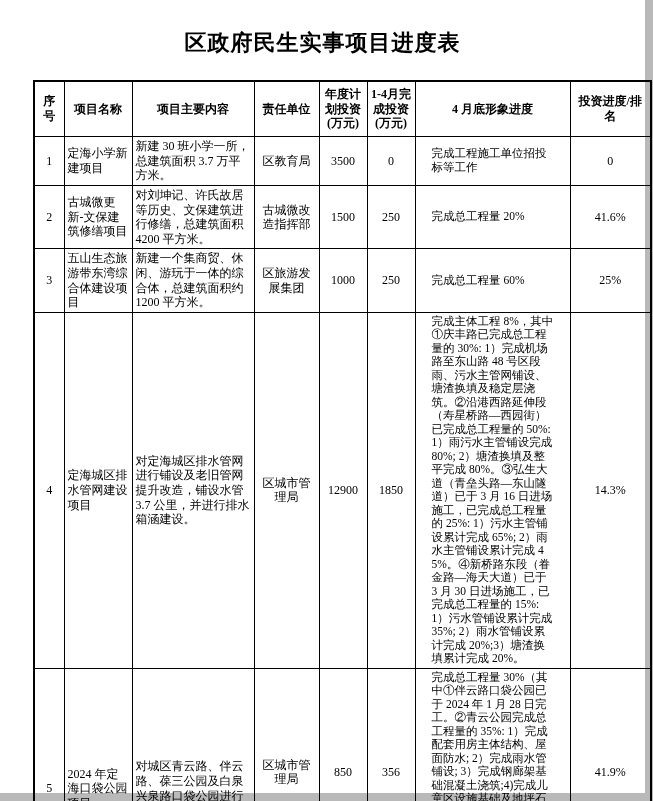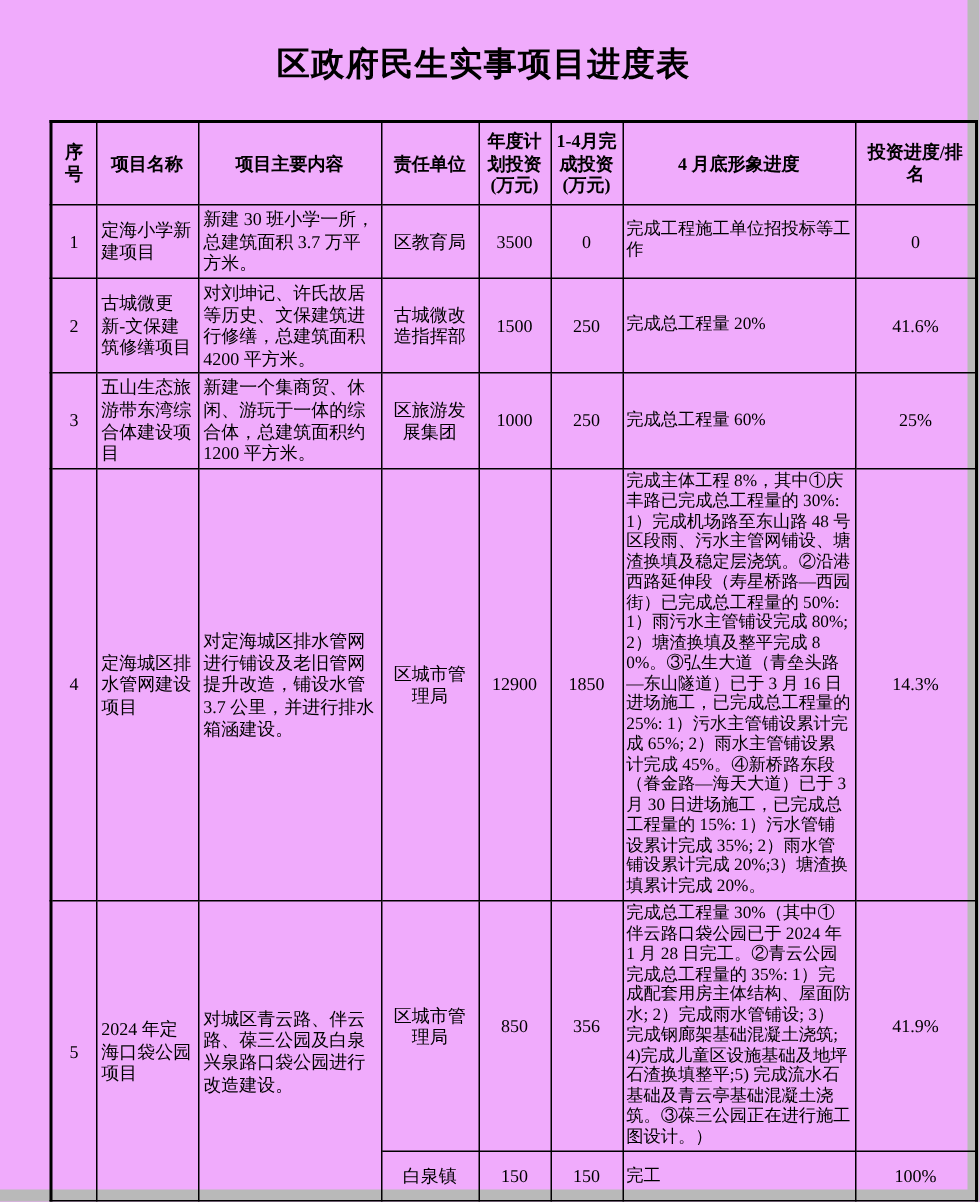--- a/index.html
+++ b/index.html
@@ -7,21 +7,21 @@
     width:653px;height:801px;
     background:#b9b9b9;
     font-family:"Liberation Serif","DejaVu Serif",serif;
     color:#000;
     position:relative;
     overflow:hidden;
   }
   .page{
     position:absolute;top:0;left:0;
     width:645px;height:793px;
-    background:#f0abfc;
+    background:#ffffff;
     box-sizing:border-box;
   }
   .doc-title{
     margin-top:28px;
     text-align:center;
     font-size:22px;
     font-weight:bold;
     letter-spacing:1px;
   }
   .doc-subtitle{
@@ -51,21 +51,21 @@
     font-weight:bold;
     height:50px;
   }
   .progress-table td.left{
     text-align:left;
   }
   .progress-table td.progress-cell{
     text-align:left;
     font-size:11.5px;
     line-height:13.5px;
-    padding:2px 2px;
+    padding:2px 16px;
   }
   tr.r1 td{height:40px;}
   tr.r2 td{height:52px;}
   tr.r3 td{height:58px;}
   tr.r4 td{height:282px;}
   tr.r5a td{height:152px;}
   tr.r5b td{height:28px;}
 </style>
 </head>
 <body>

